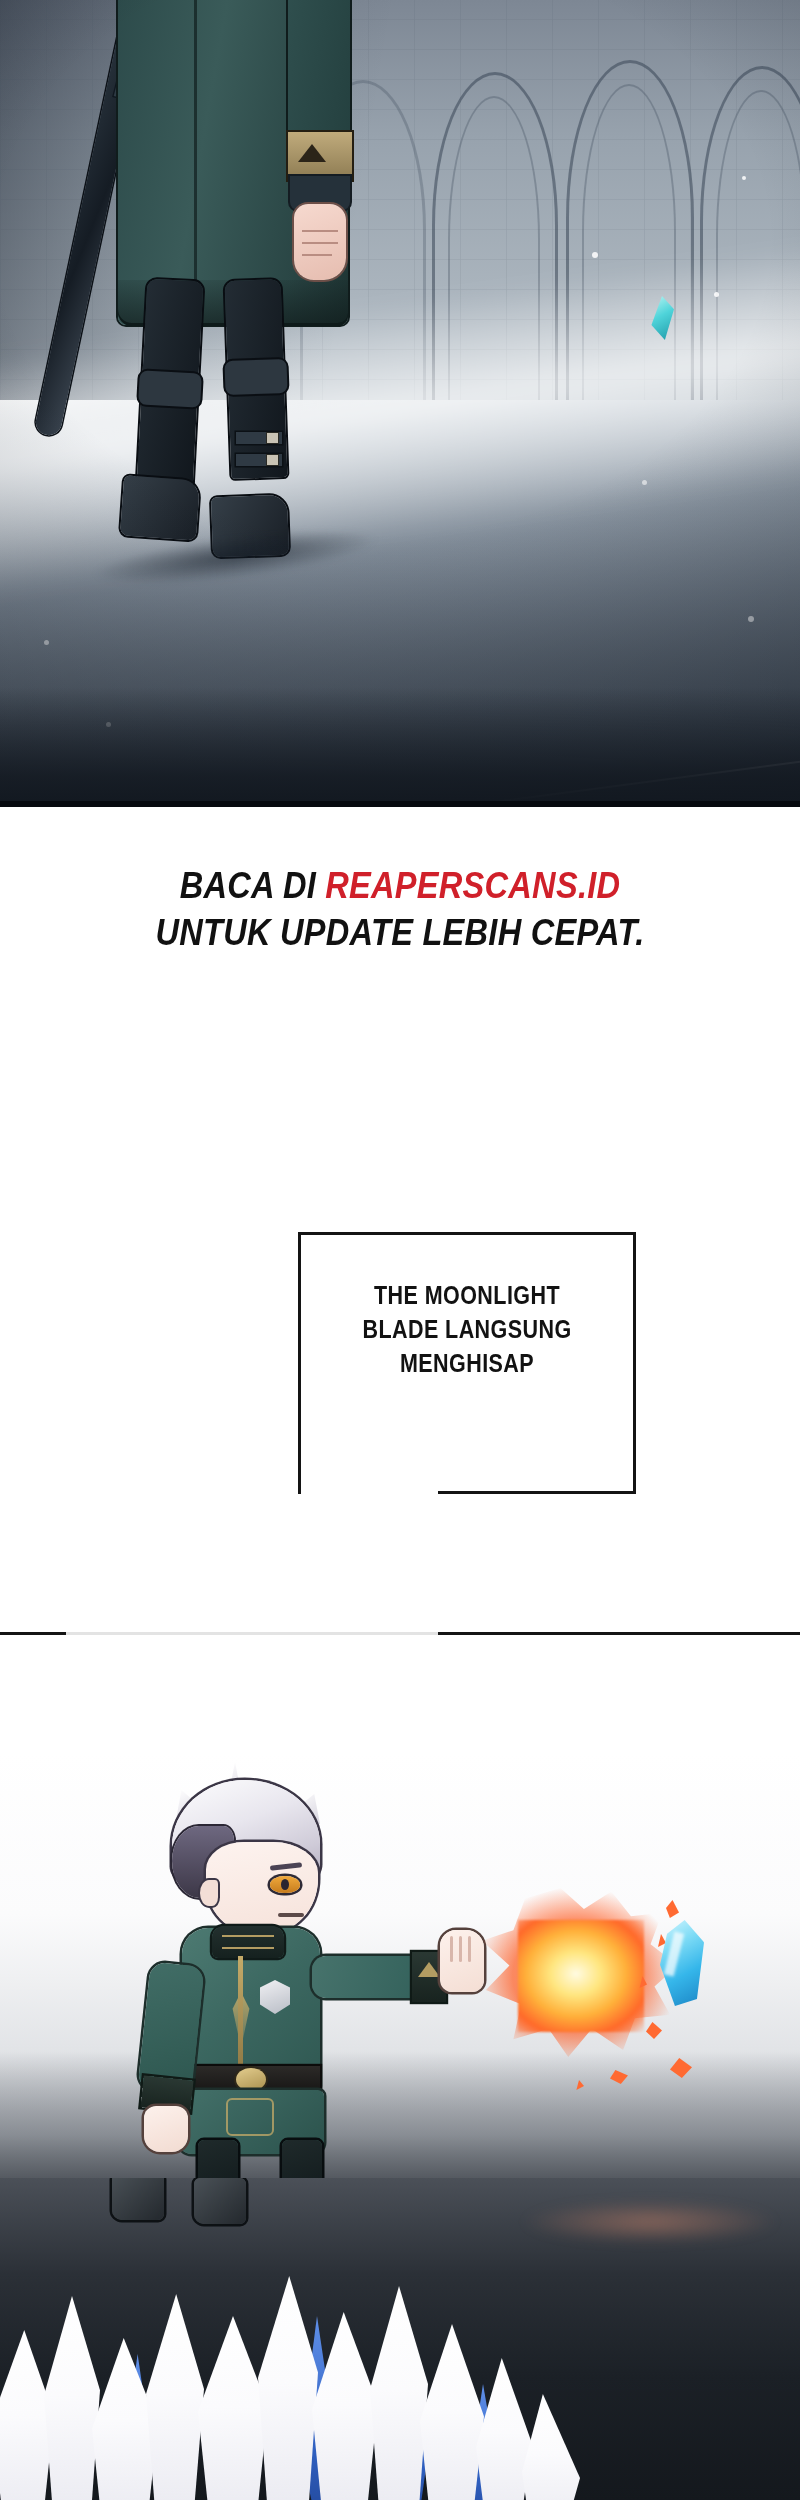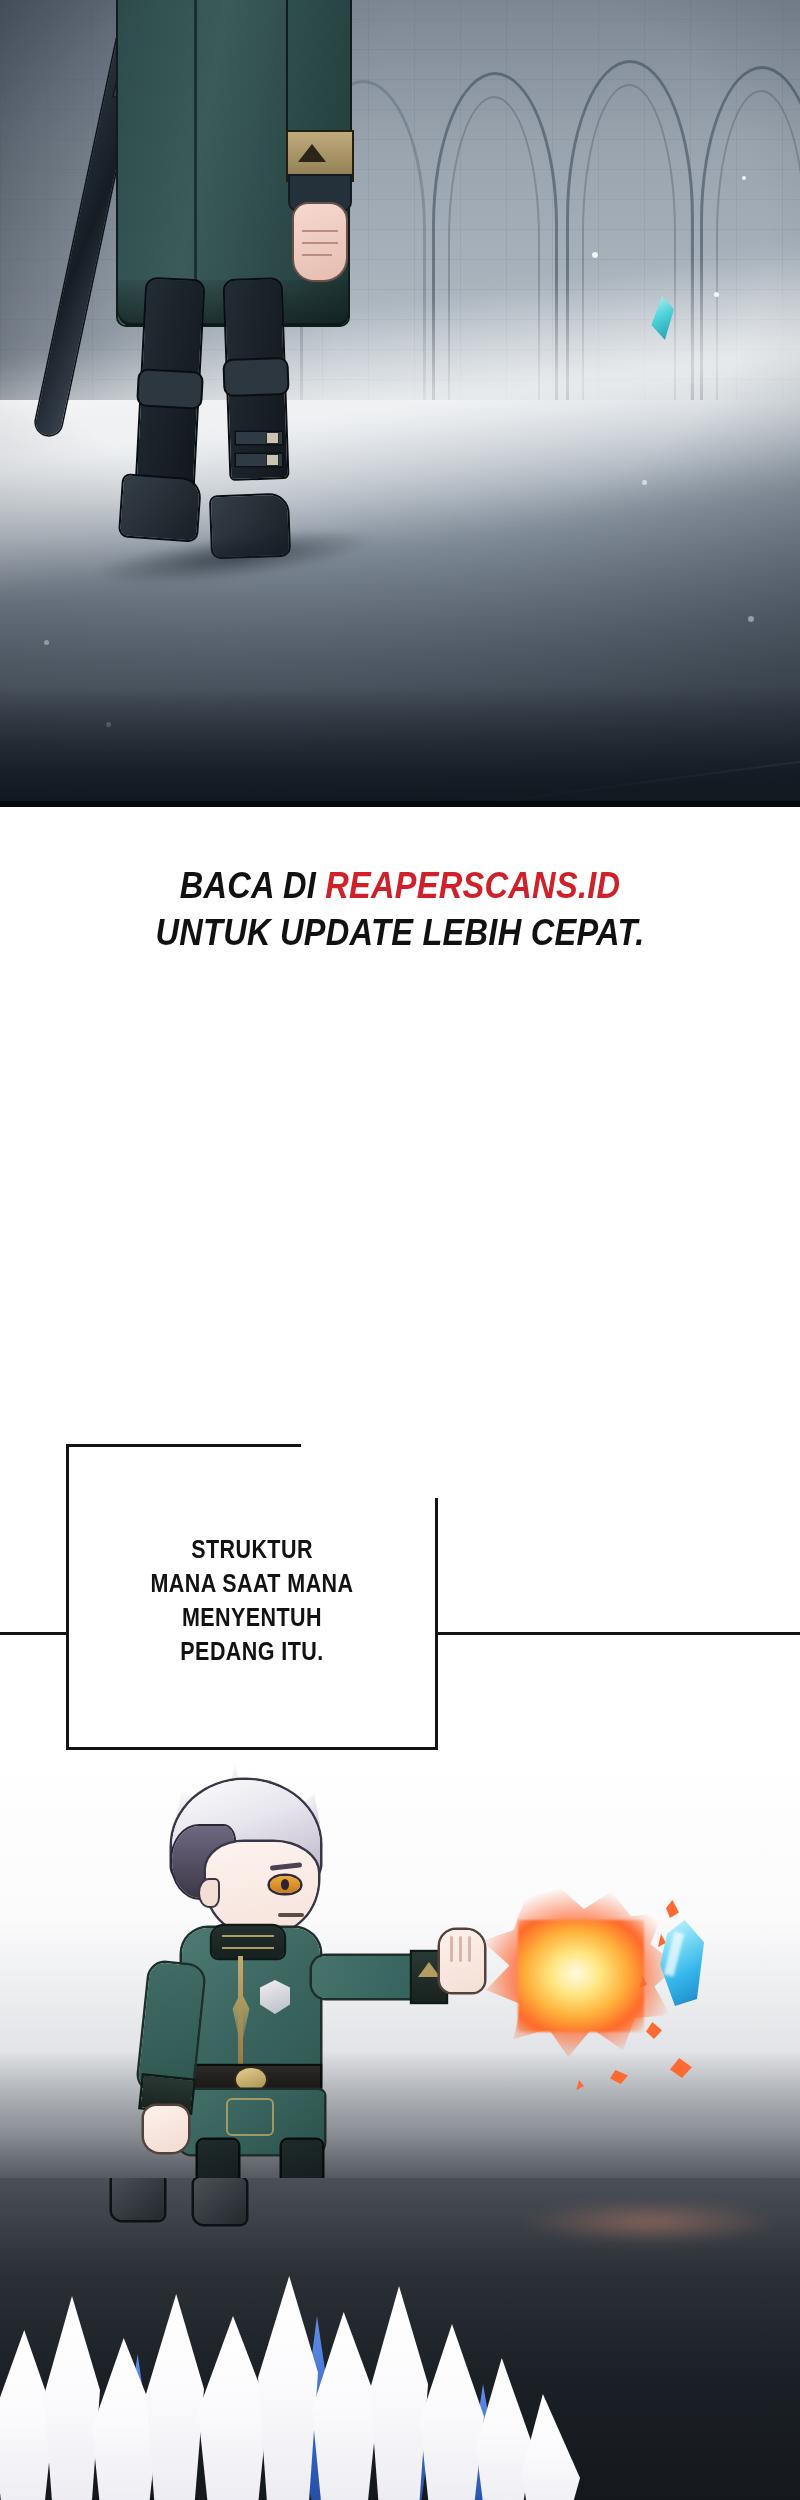--- a/index.html
+++ b/index.html
@@ -358,30 +358,29 @@
     <div class="p1-edge"></div>
   </div>
 
   <div class="watermark">
     <div><span>BACA DI </span><span class="wm-red">REAPERSCANS.ID</span></div>
     <div>UNTUK UPDATE LEBIH CEPAT.</div>
   </div>
 
   <div class="divider"></div>
 
+  <div class="bubble bubble1">
+    <div class="btxt btxt1">THE MOONLIGHT</div>
+    <div class="btxt" style="top:78px;font-size:25px;">BLADE LANGSUNG</div>
+    <div class="btxt" style="top:112px;font-size:25px;">MENGHISAP</div>
+  </div>
 
   <div class="mask-b1"></div>
   <div class="divider-ghost"></div>
 
-  <div class="bubble bubble2">
-    <div class="btxt btxt2">STRUKTUR</div>
-    <div class="btxt" style="top:120px;font-size:25px;">MANA SAAT MANA</div>
-    <div class="btxt" style="top:154px;font-size:25px;">MENYENTUH</div>
-    <div class="btxt" style="top:188px;font-size:25px;">PEDANG ITU.</div>
-  </div>
 
   <div class="panel2">
     <div class="p2-ground"></div>
 
     <div class="chibi">
       <div class="c-spike s1"></div>
       <div class="c-spike s2"></div>
       <div class="c-spike s3"></div>
       <div class="c-hair"></div>
       <div class="c-hairdark"></div>

